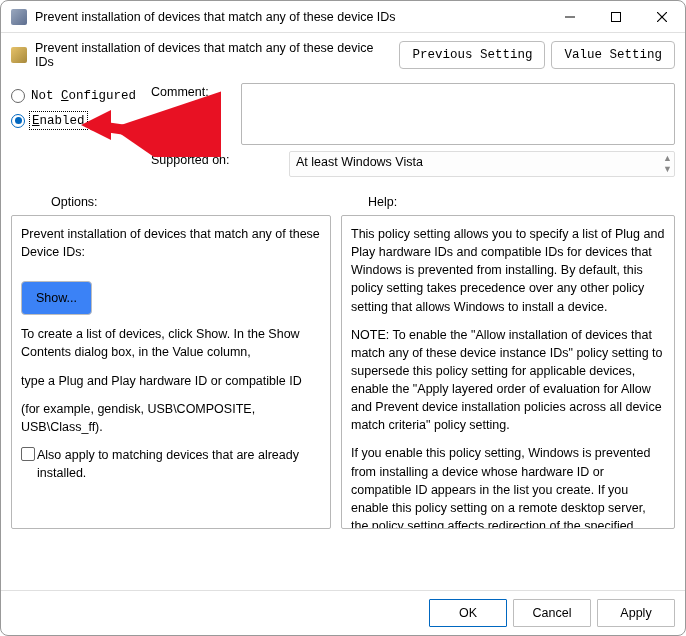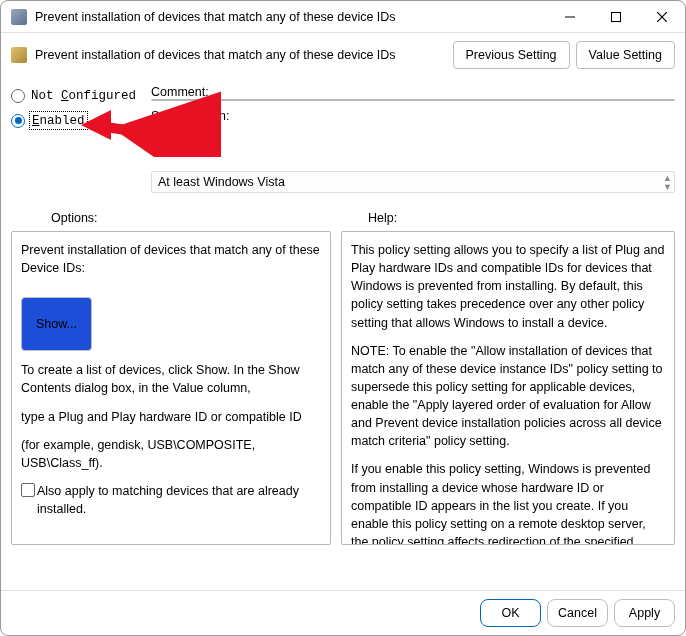--- a/index.html
+++ b/index.html
@@ -57,21 +57,21 @@
     flex-shrink: 0;
   }
   .header-title {
     flex: 1;
   }
   .nav-btn {
     background: #fff;
     border: 1px solid #bdbdbd;
     border-radius: 4px;
     padding: 6px 12px;
-    font-family: Liberation Sans, sans-serif;
+    font-family: Liberation Mono, monospace;
     font-size: 12.5px;
     margin-left: 6px;
     cursor: default;
     white-space: nowrap;
   }
   
   .mid {
     display: flex;
     padding: 0 10px;
   }
@@ -106,21 +106,20 @@
     outline: 1px dotted #000;
     outline-offset: 1px;
     padding: 0 1px;
   }
   .fields {
     flex: 1;
   }
   .field-row {
     display: flex;
     margin-bottom: 4px;
-    flex-direction: column;
   }
   .field-label {
     width: 90px;
     padding-top: 2px;
   }
   .comment-box {
     flex: 1;
     border: 1px solid #b7b7b7;
     height: 62px;
     background: #fff;
@@ -162,24 +161,24 @@
     border: 1px solid #b7b7b7;
     border-radius: 2px;
     padding: 9px;
     height: 314px;
     overflow: hidden;
     line-height: 1.45;
   }
   .panel.options { width: 320px; }
   .panel.help { flex: 1; }
   .show-btn {
-    background: #1d4ed8;
+    background: #3b82f6;
     border: 1px solid #bdbdbd;
     border-radius: 4px;
-    padding: 19px 14px;
+    padding: 9px 14px;
     font-family: inherit;
     font-size: 12.5px;
     margin: 10px 0;
     cursor: default;
   }
   .panel p { margin: 0 0 10px 0; }
   .chk-row { display: flex; align-items: flex-start; gap: 2px; margin-top: 6px; }
   .chk {
     width: 14px; height: 14px; border: 1px solid #666; border-radius: 2px;
     margin-top: 1px; flex-shrink: 0; background: #fff;
@@ -190,23 +189,23 @@
     bottom: 0; left: 0; right: 0;
     border-top: 1px solid #e0e0e0;
     padding: 8px 10px;
     display: flex;
     justify-content: flex-end;
     gap: 6px;
   }
   .footer-btn {
     background: #fff;
     border: 1px solid #bdbdbd;
-    border-radius: 8px;
+    border-radius: 1px;
     padding: 6px 0;
-    width: 61px;
+    width: 78px;
     font-family: inherit;
     font-size: 12.5px;
     cursor: default;
   }
   .footer-btn.default { border-color: #0067c0; }
   
   .arrow {
     position: absolute;
     left: 80px;
     top: 86px;

